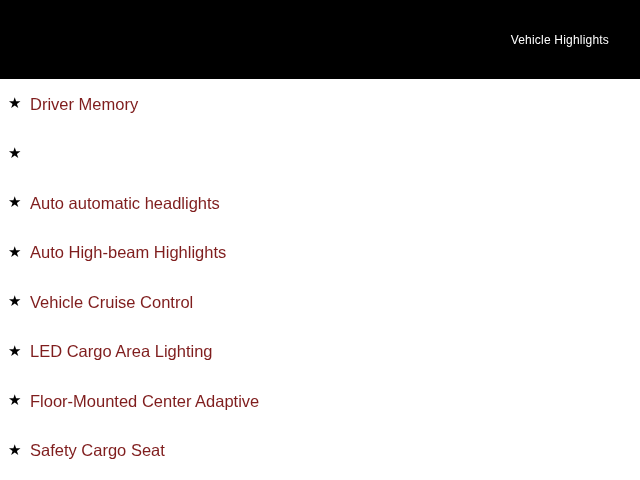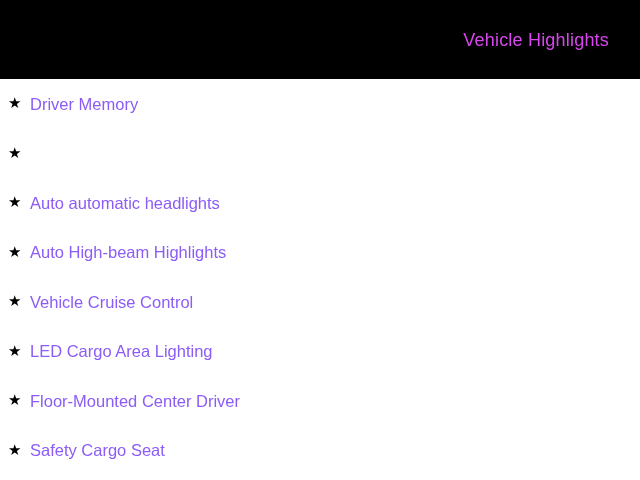--- a/index.html
+++ b/index.html
@@ -25,22 +25,22 @@
     left: 0;
     width: 640px;
     height: 79px;
     background: #000000;
     box-sizing: border-box;
   }
   .header-title {
     position: absolute;
     right: 31px;
     top: 29px;
-    color: #d946ef;
-    font-size: 18px;
+    color: #ffffff;
+    font-size: 12px;
     line-height: 22px;
     font-family: "Liberation Sans", sans-serif;
     letter-spacing: 0.2px;
     white-space: nowrap;
     margin-left: 48px;
   }
   .features-list {
     position: absolute;
     top: 79px;
     left: 0;
@@ -59,21 +59,21 @@
   .bullet-star {
     width: 22px;
     flex: 0 0 22px;
     color: #000000;
     font-size: 15px;
     line-height: 1;
     text-align: left;
     font-family: "DejaVu Sans", sans-serif;
   }
   .feature-label {
-    color: #8b5cf6;
+    color: #7f1d1d;
     font-size: 16.5px;
     line-height: 20px;
     font-family: "Liberation Sans", sans-serif;
     white-space: nowrap;
   }
 </style>
 </head>
 <body>
 
 <div class="page">
@@ -101,21 +101,21 @@
     <li class="feature-item">
       <span class="bullet-star">★</span>
       <span class="feature-label">Vehicle Cruise Control</span>
     </li>
     <li class="feature-item">
       <span class="bullet-star">★</span>
       <span class="feature-label">LED Cargo Area Lighting</span>
     </li>
     <li class="feature-item">
       <span class="bullet-star">★</span>
-      <span class="feature-label">Floor-Mounted Center Driver</span>
+      <span class="feature-label">Floor-Mounted Center Adaptive</span>
     </li>
     <li class="feature-item">
       <span class="bullet-star">★</span>
       <span class="feature-label">Safety Cargo Seat</span>
     </li>
   </ul>
 
 </div>
 
 </body></html>

